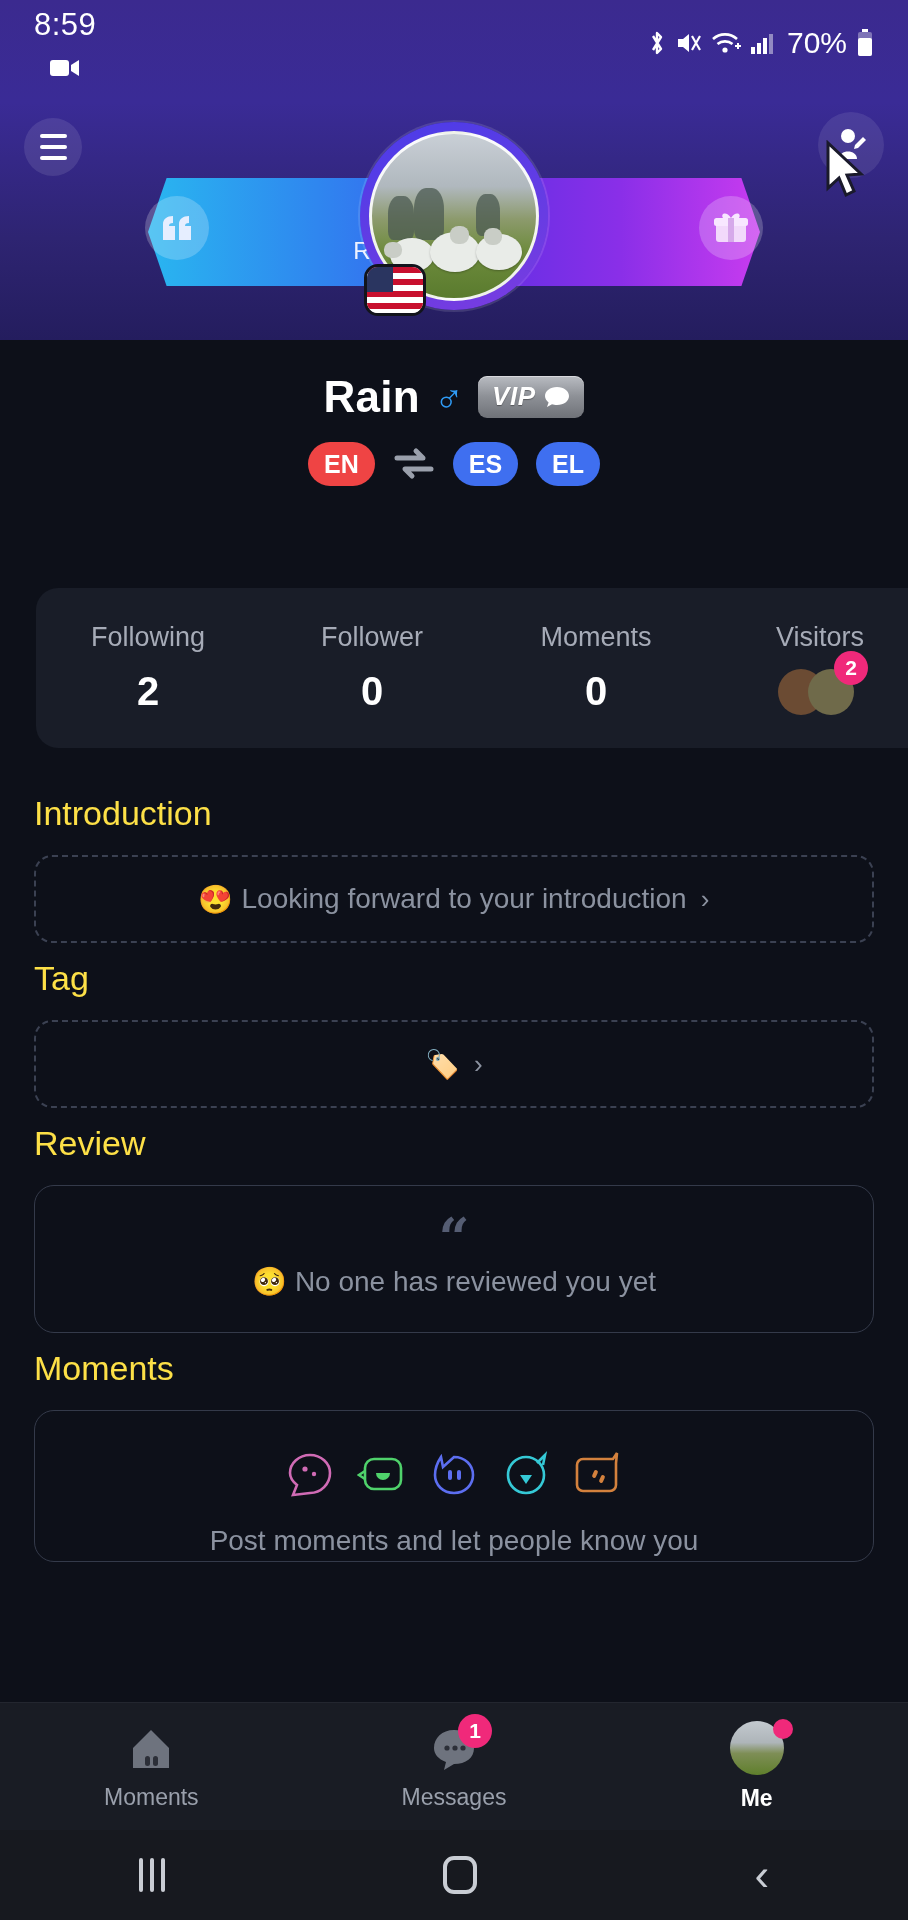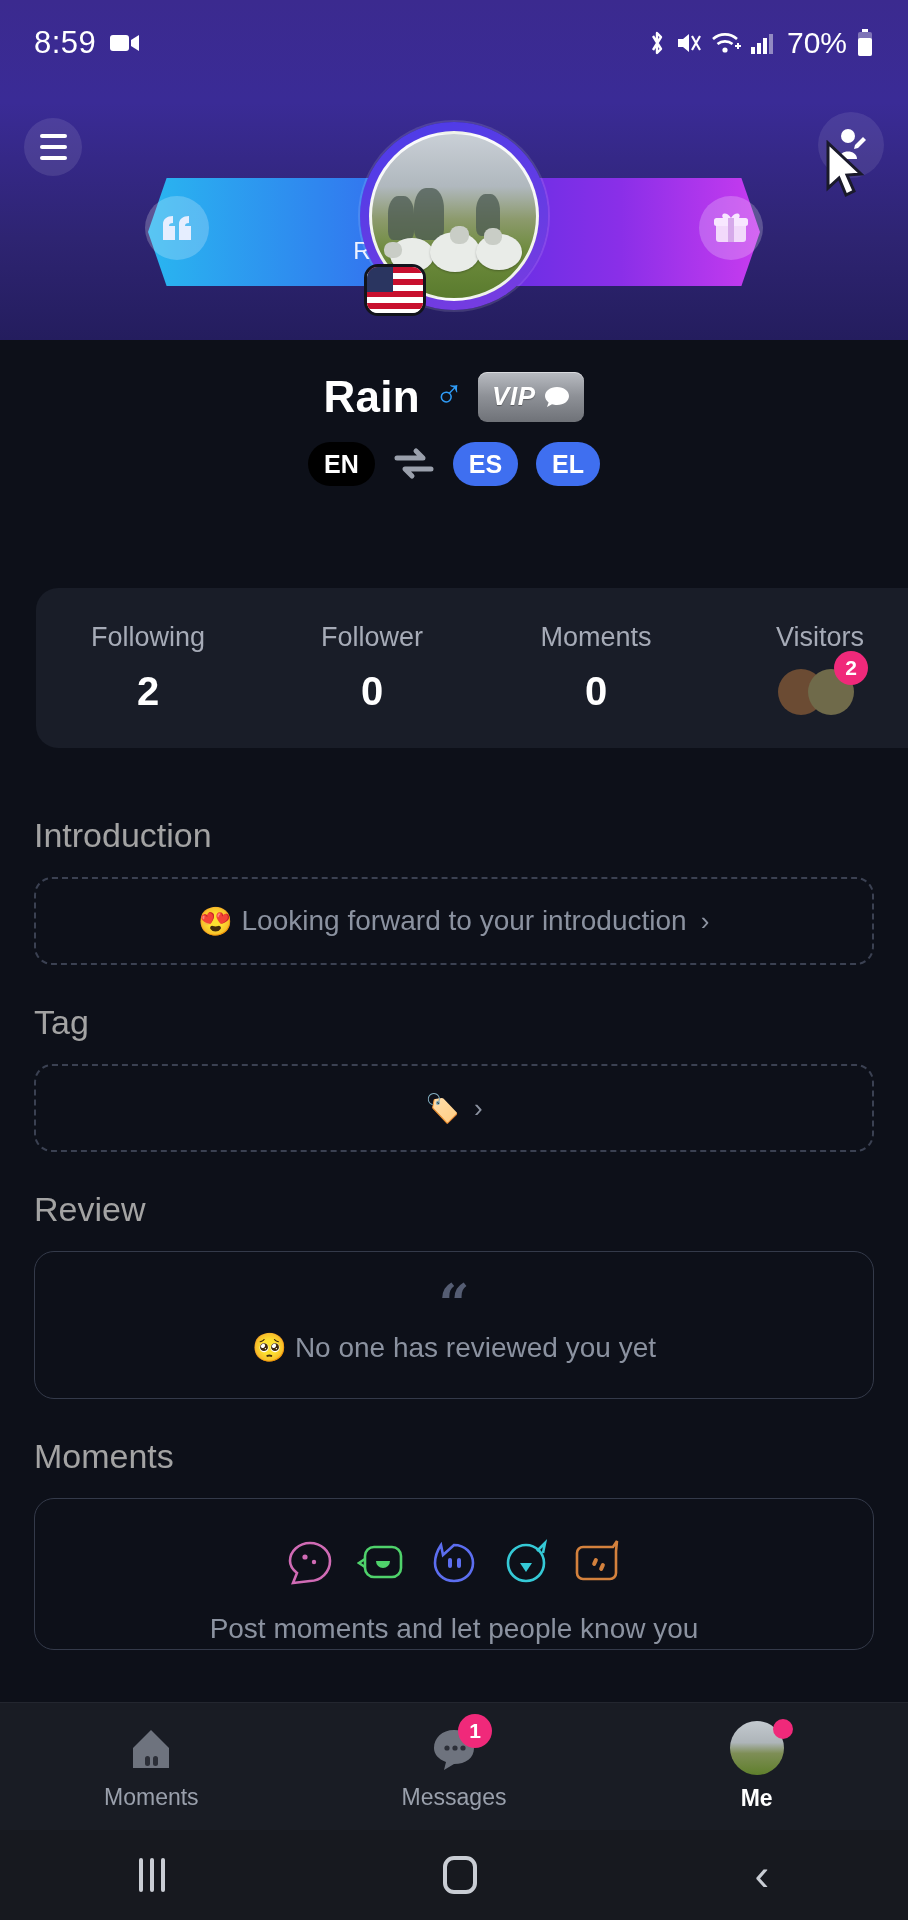--- a/index.html
+++ b/index.html
@@ -20,21 +20,21 @@
     content: ""; position: absolute; left: 0; bottom: 0; width: 100%; height: 60px;
     background: linear-gradient(180deg, rgba(36,29,94,0) 0%, rgba(13,16,25,0.0) 100%);
   }
 
   
   .statusbar {
     position: absolute; left: 0; top: 0; width: 908px; height: 86px;
     display: flex; align-items: center; justify-content: space-between;
     padding: 0 34px; color: #ffffff; z-index: 20;
   }
-  .sb-left { display: flex; align-items: center; gap: 14px; }
+  .sb-left { display: flex; align-items: center; gap: 14px; flex-direction: column; }
   .sb-time { font-size: 31px; letter-spacing: .5px; }
   .sb-right { display: flex; align-items: center; gap: 9px; }
   .sb-pct { font-size: 30px; margin-left: 4px; }
   .ico { display: inline-block; line-height: 0; }
 
   
   .menu-btn {
     position: absolute; left: 24px; top: 118px; width: 58px; height: 58px; border-radius: 50%;
     background: rgba(255,255,255,0.10);
     display: flex; flex-direction: column; align-items: center; justify-content: center; gap: 7px;
@@ -98,38 +98,38 @@
   .flag-badge {
     position: absolute; left: 4px; bottom: -6px; width: 62px; height: 52px; border-radius: 14px;
     overflow: hidden; border: 3px solid #12141c; background: #fff; z-index: 14;
   }
   .flag-stripes { position: absolute; inset: 0; background:
     repeating-linear-gradient(180deg, #c8102e 0 6px, #ffffff 6px 12px); }
   .flag-canton { position: absolute; left: 0; top: 0; width: 46%; height: 54%; background: #2a3560; }
 
   
   .identity { position: absolute; left: 0; top: 372px; width: 908px; text-align: center; z-index: 6; }
-  .name-row { display: flex; justify-content: center; gap: 14px; }
+  .name-row { display: flex; align-items: center; justify-content: center; gap: 14px; }
   .name { color: #fff; font-size: 44px; font-weight: 700; letter-spacing: .3px; }
   .gender { color: #2f9bf5; font-size: 40px; font-weight: 700; line-height: 1; }
   .vip {
     display: inline-flex; align-items: center; gap: 9px; padding: 5px 14px 6px; border-radius: 9px;
     background: linear-gradient(180deg,#b9bcc2 0%, #8e9197 48%, #6f7278 100%);
     box-shadow: inset 0 1px 0 rgba(255,255,255,.45);
   }
   .vip-text { color: #ffffff; font-size: 26px; font-weight: 700; font-style: italic; letter-spacing: .5px;
               text-shadow: 0 1px 1px rgba(0,0,0,.35); }
   .handle { color: #9aa0ac; font-size: 28px; margin-top: 10px; }
 
   .langs { display: flex; align-items: center; justify-content: center; gap: 18px; margin-top: 20px; }
   .chip {
     min-width: 62px; height: 44px; border-radius: 22px; display: flex; align-items: center;
     justify-content: center; color: #fff; font-size: 25px; font-weight: 700; padding: 0 16px;
   }
-  .chip.en { background: #000000; }
+  .chip.en { background: #ef4444; }
   .chip.blue { background: #3f6ff0; }
 
   
   .stats {
     position: absolute; left: 36px; top: 588px; width: 896px; height: 160px;
     background: #191d28; border-radius: 22px; display: flex; align-items: center; z-index: 5;
   }
   .stat { flex: 1; display: flex; flex-direction: column; align-items: center; gap: 16px; position: relative; }
   .stat-label { color: #a6abb7; font-size: 27px; }
   .stat-value { color: #ffffff; font-size: 40px; font-weight: 700; }
@@ -139,21 +139,21 @@
   .va2 { left: 30px; background: #6f6a4a; }
   .va-badge {
     position: absolute; right: -6px; top: -18px; min-width: 34px; height: 34px; border-radius: 17px;
     background: #f0297a; color: #fff; font-size: 21px; display: flex; align-items: center;
     justify-content: center; padding: 0 8px; font-weight: 700;
   }
 
   
   .content { position: absolute; left: 0; top: 778px; width: 908px; z-index: 4; }
   .section { padding: 0 34px; margin-bottom: 10px; }
-  .sec-title { color: #a3a3a3; font-size: 34px; margin: 38px 0 22px 0; }
+  .sec-title { color: #fde047; font-size: 34px; margin: 16px 0 22px 0; }
   .dashed-box {
     height: 88px; border: 2px dashed #3b4152; border-radius: 18px;
     display: flex; align-items: center; justify-content: center; gap: 6px;
   }
   .placeholder-text { color: #8b92a0; font-size: 28px; display: flex; align-items: center; gap: 8px; }
   .chev { color: #8b92a0; font-size: 26px; margin-left: 6px; }
   .solid-box {
     border: 1.5px solid #343a4a; border-radius: 20px; display: flex; flex-direction: column;
     align-items: center; justify-content: center;
   }

